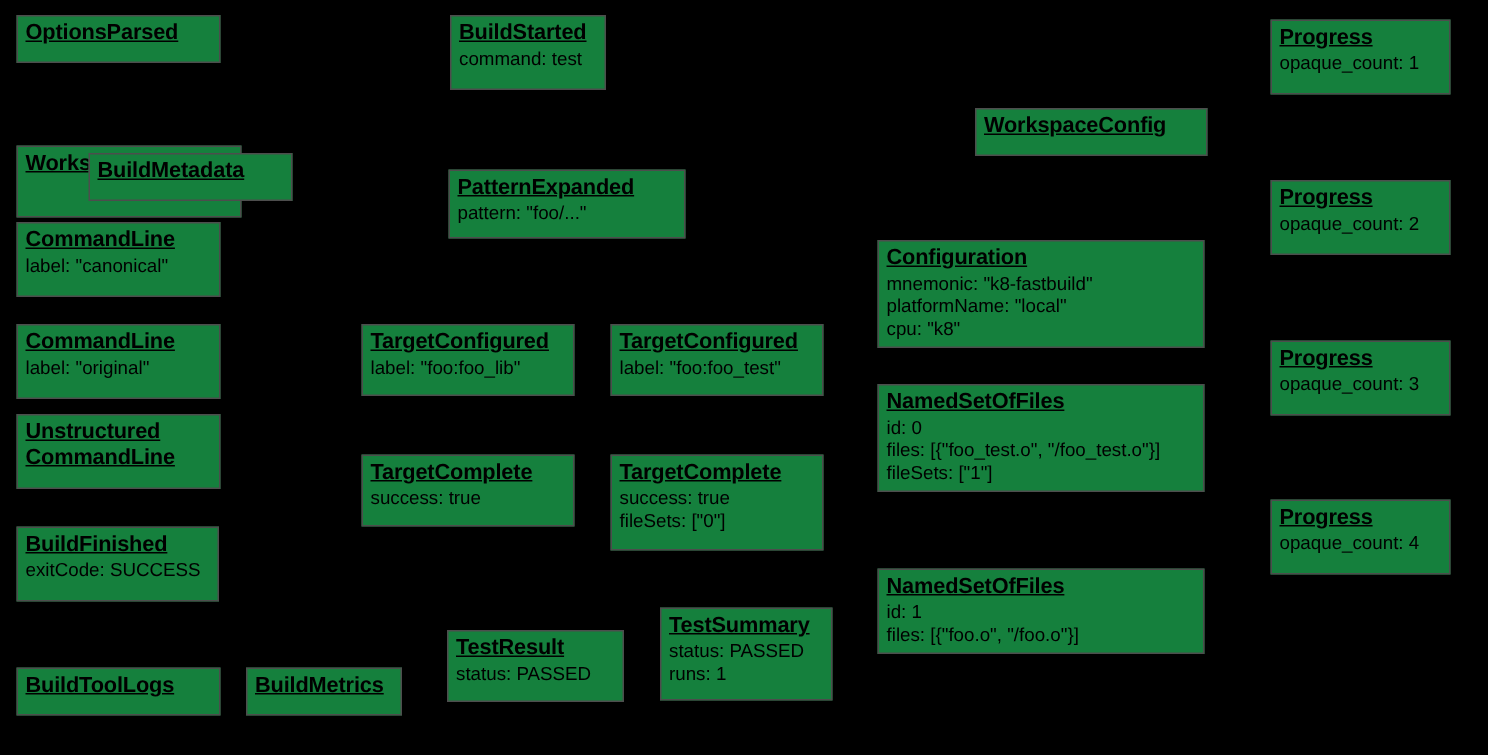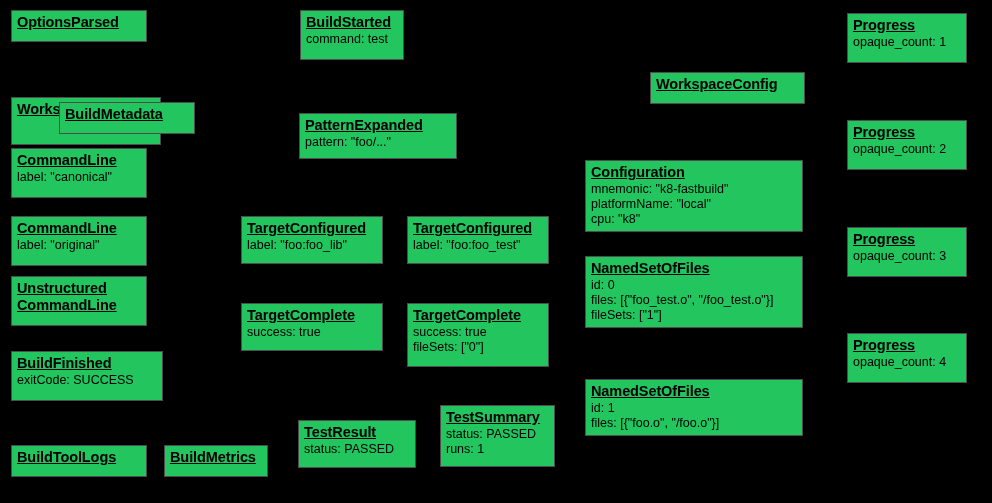--- a/index.html
+++ b/index.html
@@ -12,21 +12,21 @@
     position: relative;
     width: 992px;
     height: 503px;
     background: #000000;
     overflow: hidden;
     font-family: "Liberation Sans", sans-serif;
   }
   .node {
     position: absolute;
     box-sizing: border-box;
-    background: #22c55e;
+    background: #15803d;
     border: 1px solid #4d4d4d;
     padding: 3px 5px 4px 5px;
     color: #000000;
     line-height: 1.18;
   }
   .node-title {
     font-size: 14.5px;
     font-weight: bold;
     text-decoration: underline;
     letter-spacing: -0.1px;
@@ -59,21 +59,21 @@
       <div class="node-fields">label: "canonical"</div>
     </div>
     <div class="node" style="left: 11px; top: 216px; width: 136px; height: 50px;">
       <div class="node-title">CommandLine</div>
       <div class="node-fields">label: "original"</div>
     </div>
     <div class="node title-only" style="left: 11px; top: 276px; width: 136px; height: 50px;">
       <div class="node-title">Unstructured
 CommandLine</div>
     </div>
-    <div class="node" style="left: 11px; top: 351px; width: 152px; height: 50px;">
+    <div class="node" style="left: 11px; top: 351px; width: 135px; height: 50px;">
       <div class="node-title">BuildFinished</div>
       <div class="node-fields">exitCode: SUCCESS</div>
     </div>
     <div class="node title-only" style="left: 11px; top: 445px; width: 136px; height: 32px;">
       <div class="node-title">BuildToolLogs</div>
     </div>
     <div class="node title-only" style="left: 164px; top: 445px; width: 104px; height: 32px;">
       <div class="node-title">BuildMetrics</div>
     </div>
     <div class="node" style="left: 299px; top: 113px; width: 158px; height: 46px;">

